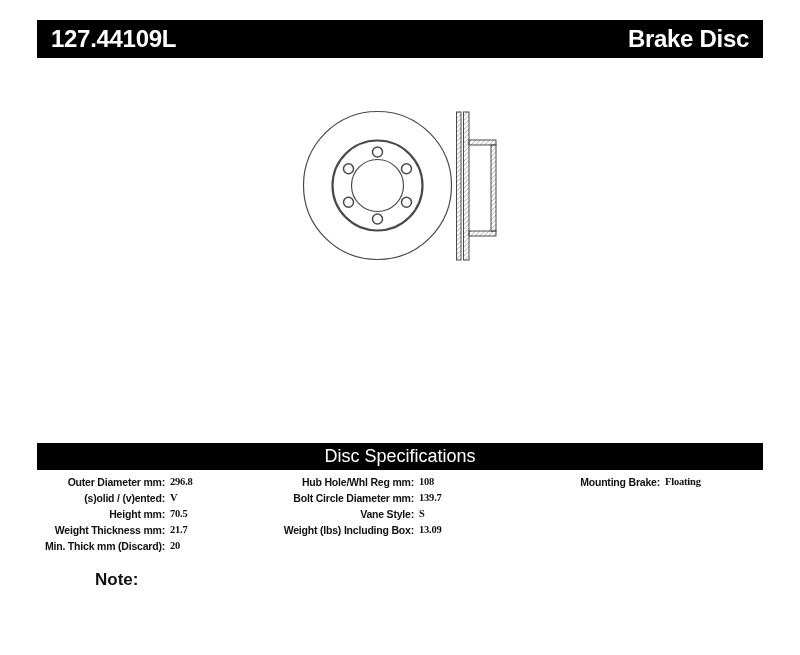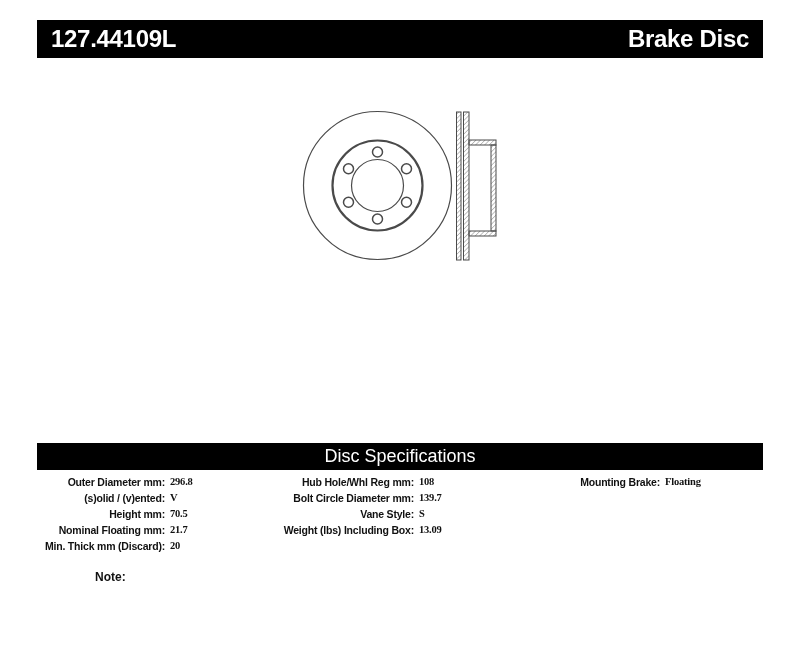--- a/index.html
+++ b/index.html
@@ -58,21 +58,21 @@
     white-space: nowrap;
   }
   .spec-label { flex: 0 0 auto; text-align: right; }
   .col1 .spec-label { width: 130px; }
   .col2 .spec-label { width: 150px; }
   .col3 .spec-label { width: 130px; }
   .spec-value { margin-left: 5px; font-family: Liberation Serif, serif; }
   .note {
     position: absolute;
     left: 95px; top: 570px;
-    font-size: 12px;
+    font-size: 17px;
     font-weight: bold;
     color: #111111;
   }
 </style>
 </head>
 <body>
 
 <div class="page">
 
   <div class="bar header-bar">
@@ -121,21 +121,21 @@
     </div>
     <div class="spec-row">
       <span class="spec-label">(s)olid / (v)ented:</span>
       <span class="spec-value">V</span>
     </div>
     <div class="spec-row">
       <span class="spec-label">Height mm:</span>
       <span class="spec-value">70.5</span>
     </div>
     <div class="spec-row">
-      <span class="spec-label">Nominal Floating mm:</span>
+      <span class="spec-label">Weight Thickness mm:</span>
       <span class="spec-value">21.7</span>
     </div>
     <div class="spec-row">
       <span class="spec-label">Min. Thick mm (Discard):</span>
       <span class="spec-value">20</span>
     </div>
   </div>
 
   <div class="spec-col col2">
     <div class="spec-row">

